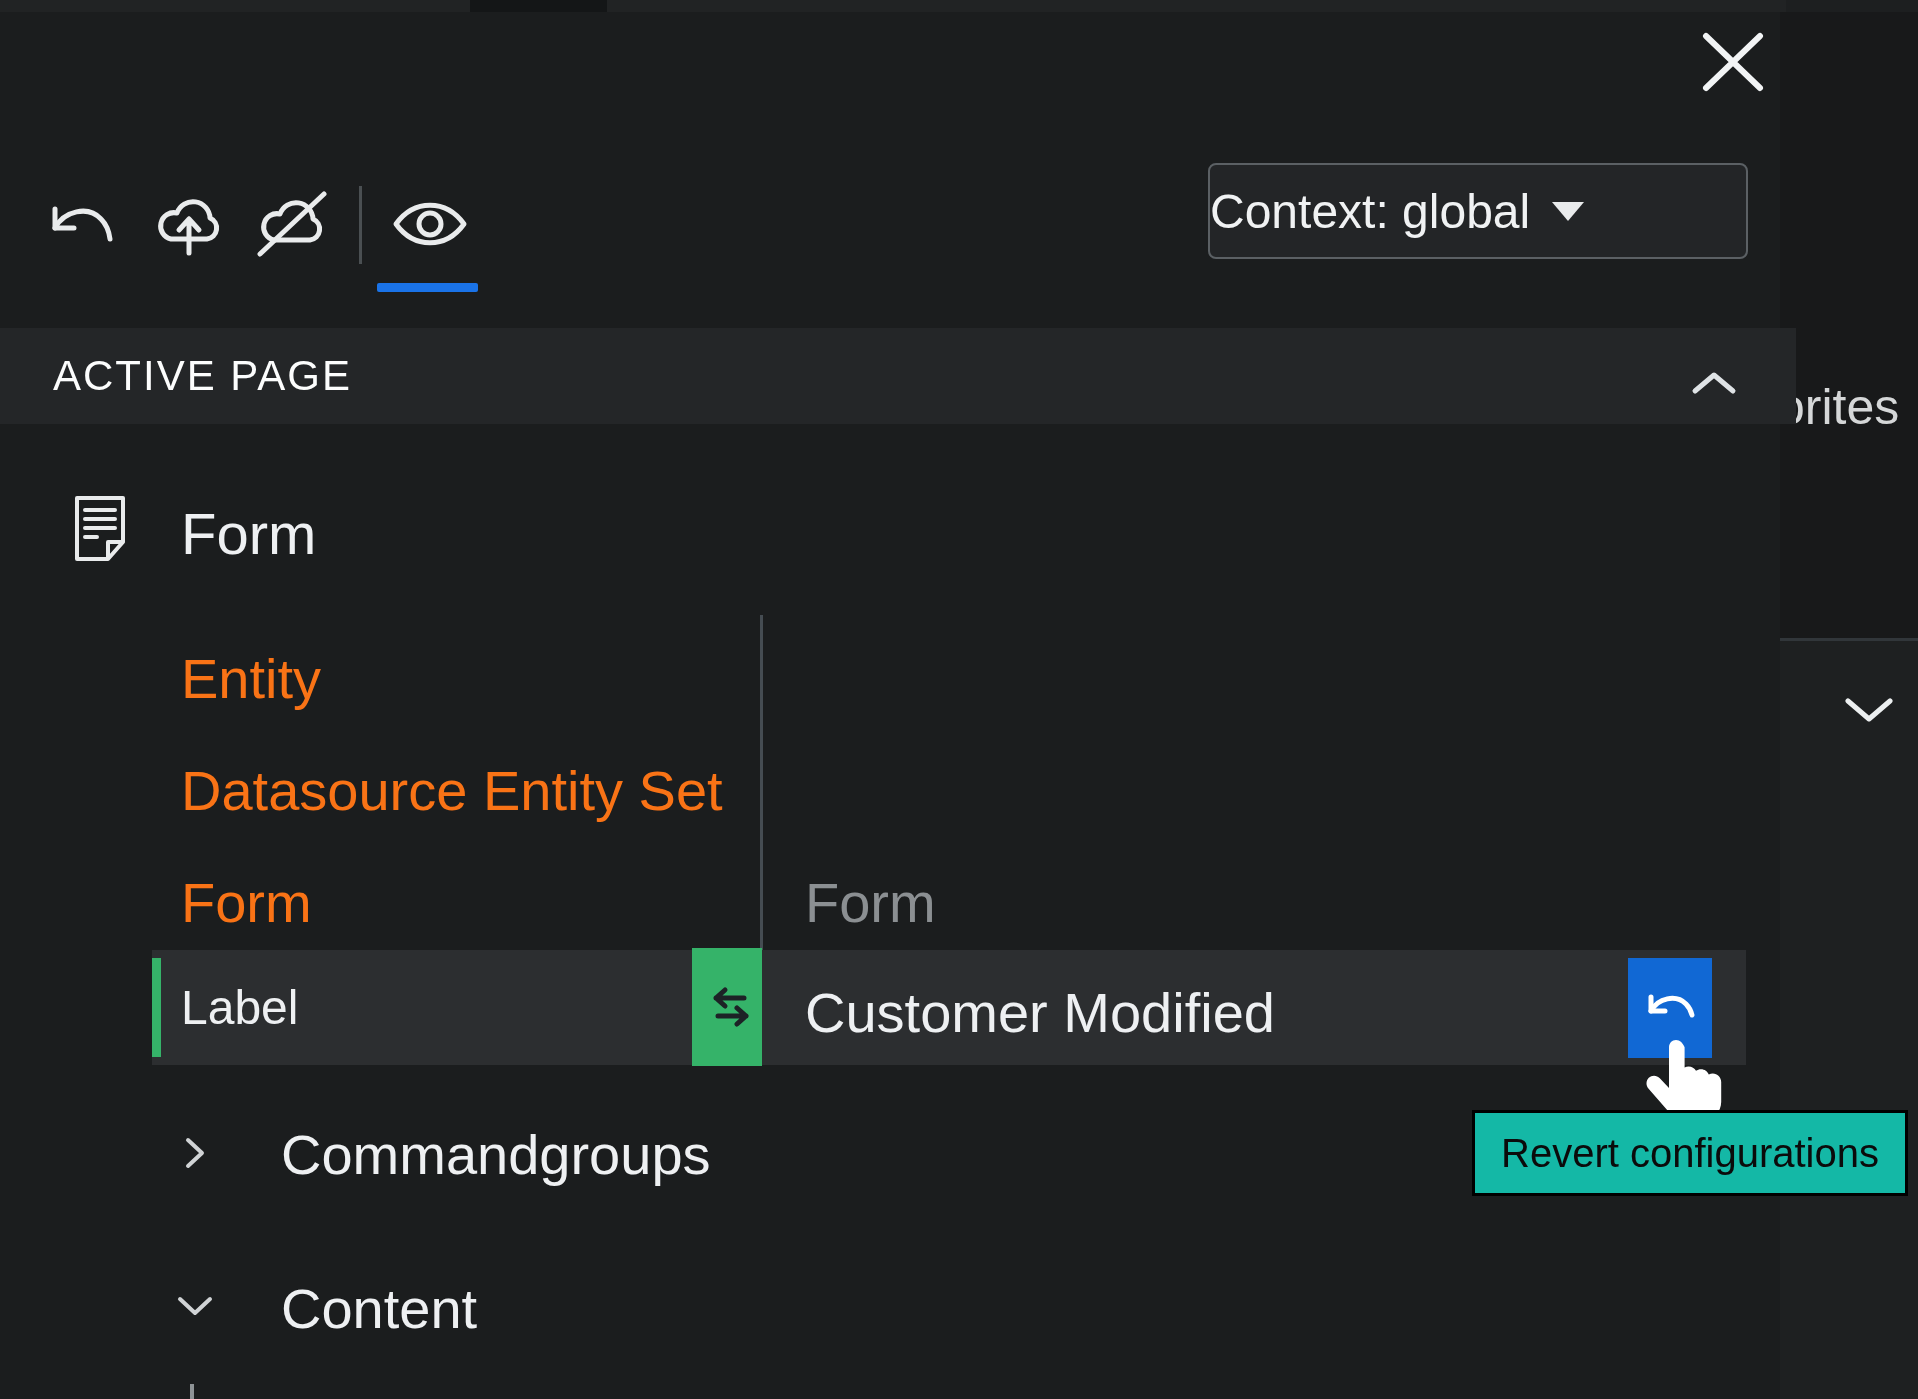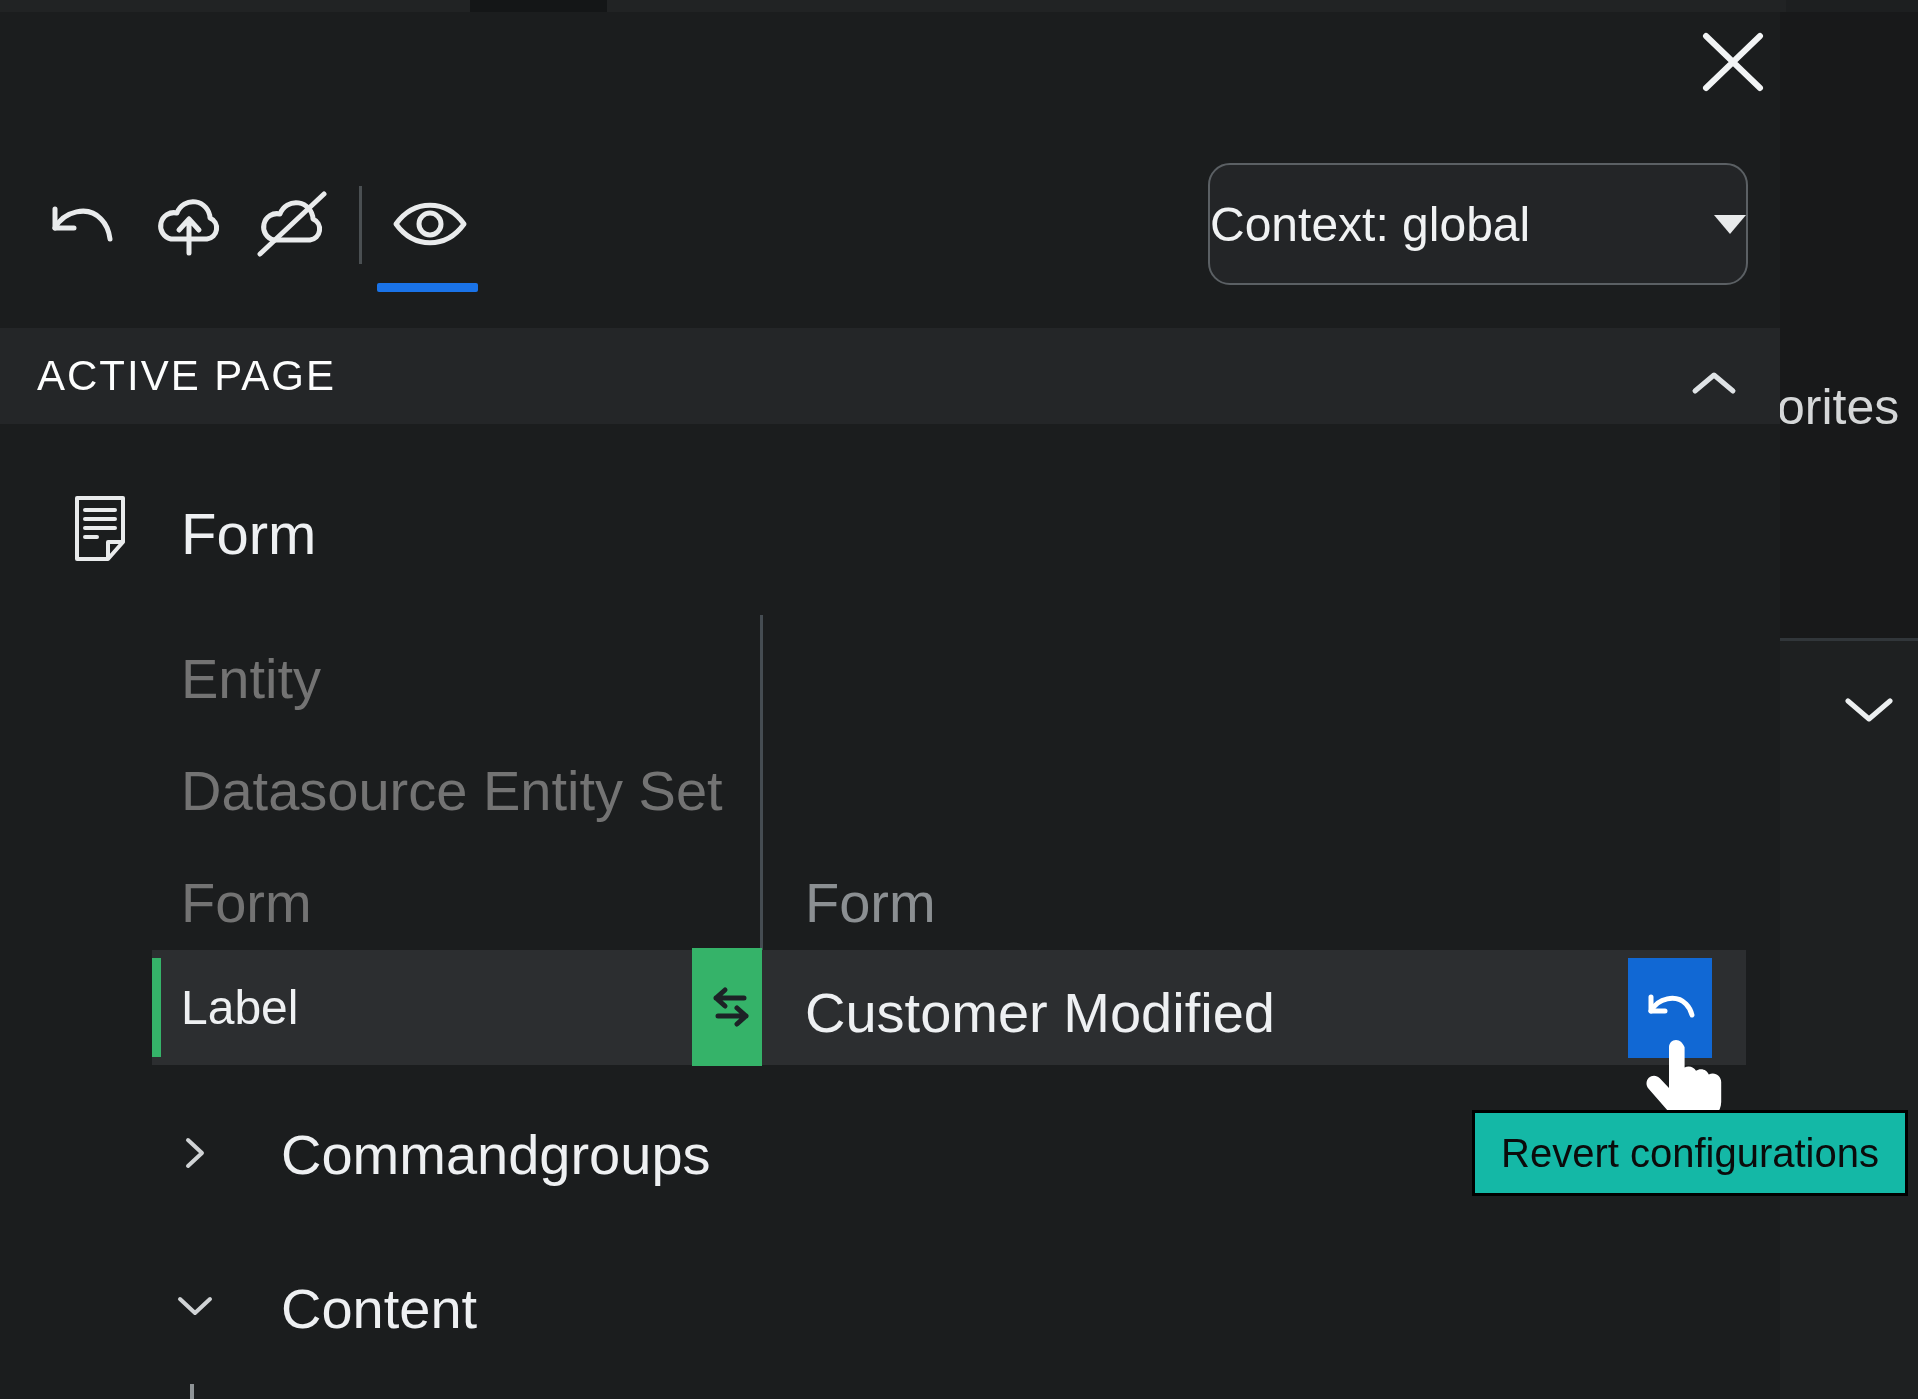--- a/index.html
+++ b/index.html
@@ -39,39 +39,39 @@
   .tb-btn{display:flex;align-items:center;justify-content:center;cursor:pointer;}
   .tb-undo{left:40px;top:192px;width:84px;height:64px;}
   .tb-cloudup{left:142px;top:186px;width:94px;height:76px;}
   .tb-cloudoff{left:244px;top:182px;width:96px;height:84px;}
   .tb-sep{left:359px;top:186px;width:3px;height:78px;background:#4a4f52;}
   .tb-eye{left:384px;top:190px;width:92px;height:68px;}
   .tb-underline{left:377px;top:283px;width:101px;height:9px;background:var(--accent);border-radius:2px;}
 
   
   .context-btn{
-    left:1208px;top:163px;width:540px;height:122px;box-sizing:border-box;
-    border:2px solid #5b6064;border-radius:22px;background:#232527;
-    display:flex;align-items:center;justify-content:space-between;gap:22px;cursor:pointer;
+    left:1208px;top:163px;width:540px;height:96px;box-sizing:border-box;
+    border:2px solid #5b6064;border-radius:8px;background:#232527;
+    display:flex;align-items:center;justify-content:flex-start;gap:22px;cursor:pointer;
   }
   .context-label{font-size:48px;color:#f0f2f3;white-space:nowrap;}
   .caret-down{width:0;height:0;border-left:16px solid transparent;border-right:16px solid transparent;border-top:19px solid #e9ebec;}
 
   
-  .section-bar{left:0;top:328px;width:1780px;height:96px;background:#242628;display:flex;align-items:center;}
+  .section-bar{left:0;top:328px;width:1780px;height:96px;background:#242628;display:flex;align-items:center;padding-left:16px;}
   .section-title{margin-left:37px;font-size:42px;letter-spacing:2px;color:#fcfdfd;}
   .section-collapse{left:1688px;top:366px;width:52px;height:34px;display:flex;align-items:center;justify-content:center;cursor:pointer;}
 
   
   .form-icon{left:72px;top:494px;}
   .form-label{left:181px;top:500px;font-size:58px;}
 
   
   .col-divider{left:760px;top:615px;width:3px;height:337px;background:#454c52;}
-  .prop-label{left:181px;font-size:56px;color:#737373;white-space:nowrap;}
+  .prop-label{left:181px;font-size:56px;color:#f97316;white-space:nowrap;}
   .prop-value{left:805px;font-size:56px;color:#eef0f2;white-space:nowrap;cursor:text;}
   .muted{color:#8b8f92;}
 
   .row-entity{top:646px;}
   .row-ds{top:758px;}
   .row-name{top:870px;}
 
   
   .mod-row{left:152px;top:950px;width:1594px;height:115px;background:#2c2e30;}
   .mod-accent{left:152px;top:958px;width:9px;height:99px;background:var(--modified-green);}

